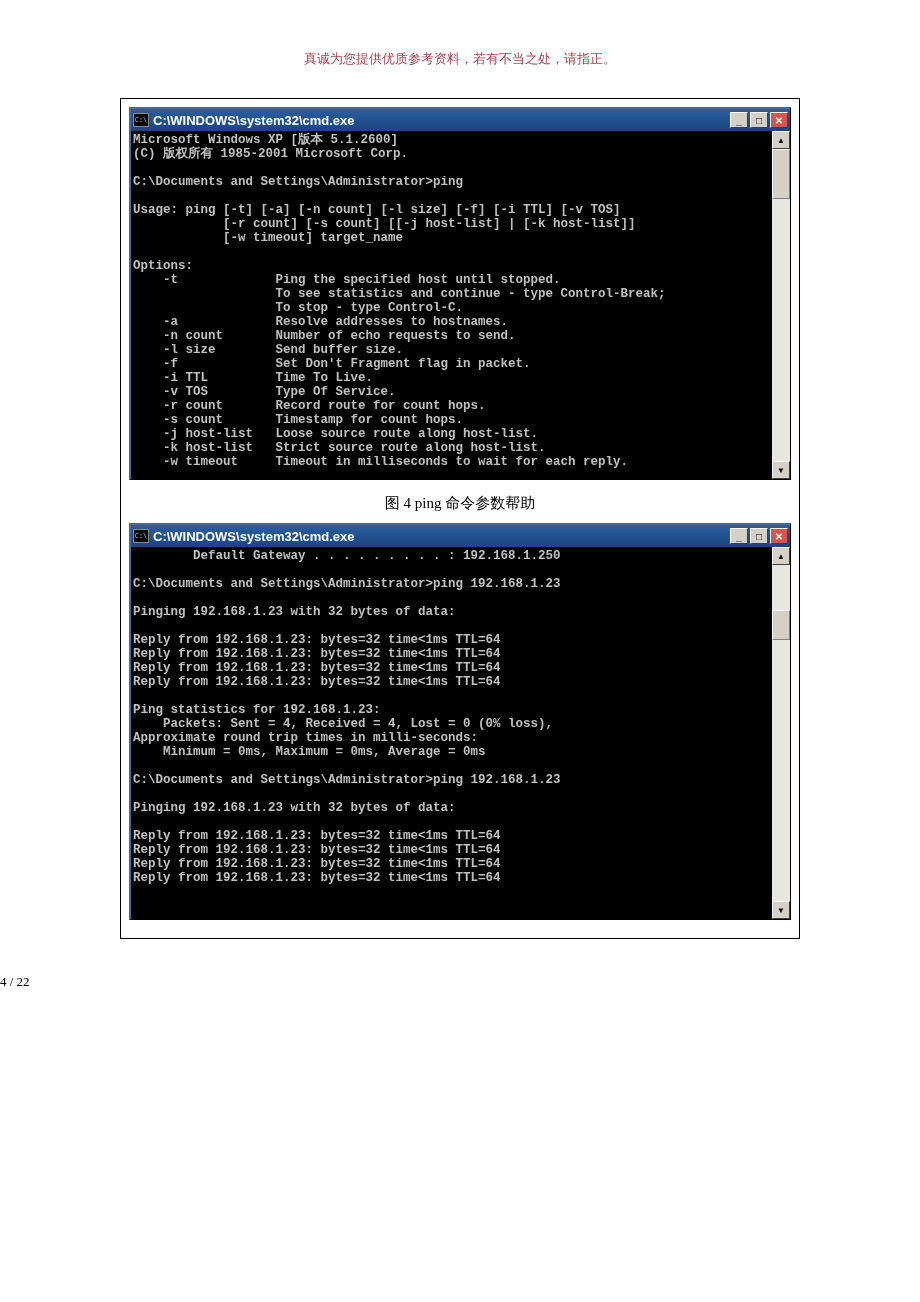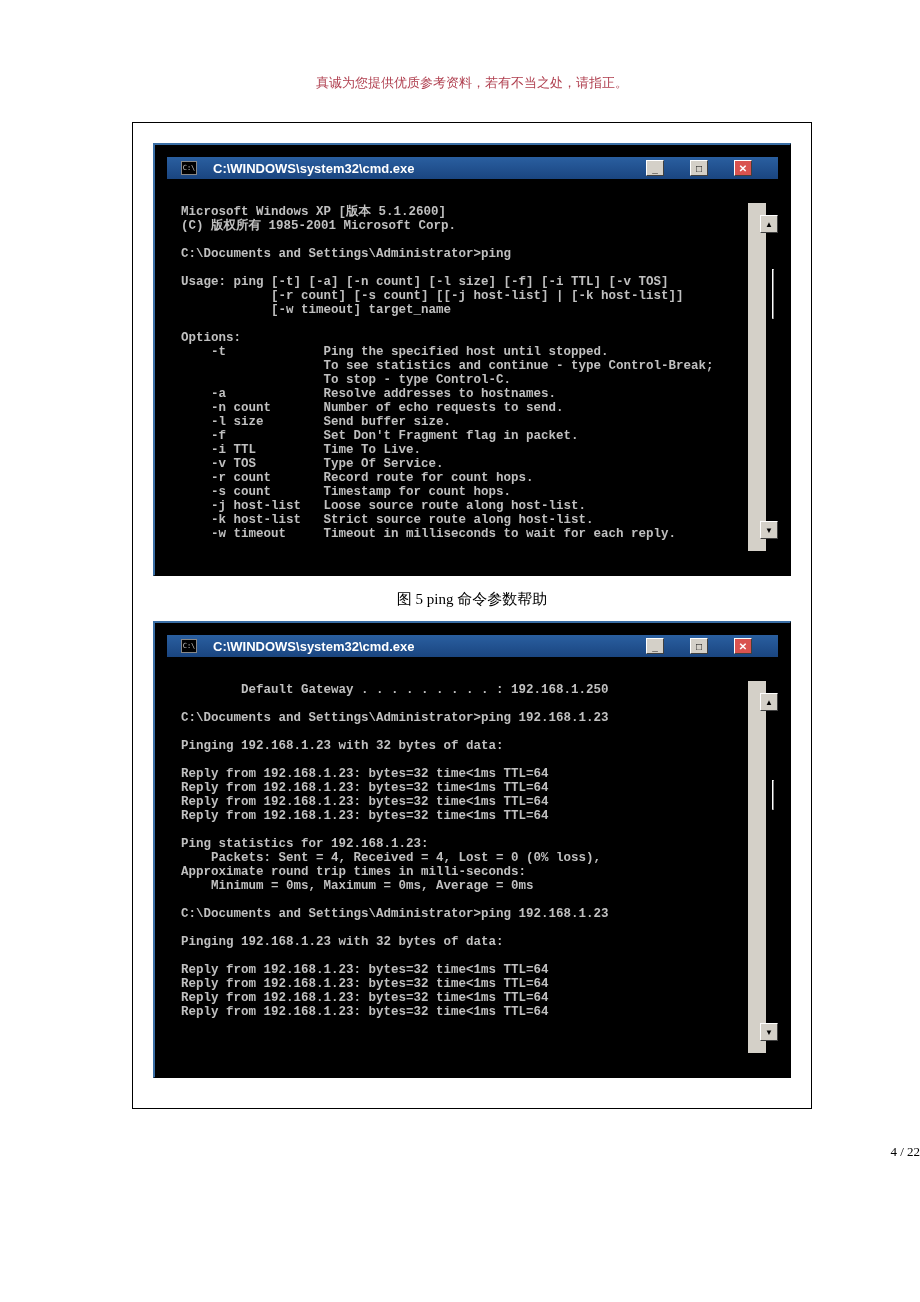--- a/index.html
+++ b/index.html
@@ -1,35 +1,35 @@
 <!DOCTYPE html>
 <html><head>
 <meta charset="utf-8">
 <style>
-*{box-sizing:border-box;margin:12px;padding:0}
+*{box-sizing:border-box;margin:0;padding:0}
 body{background:#fff;width:920px;margin:0 auto;font-family:"SimSun","Songti SC",serif;padding:50px 0}
 .doc-header{text-align:center;color:#b04050;font-size:13px;margin-bottom:30px}
 .page{border:1px solid #000;margin:0 auto;width:680px;padding:8px 8px 18px 8px}
 .cmdwin{border-left:2px solid #3a6ea5;border-top:2px solid #3a6ea5;border-right:1px solid #000;border-bottom:1px solid #000;background:#000}
 .titlebar{background:linear-gradient(to bottom,#2a5fa0,#1a4580);height:22px;display:flex;align-items:center;padding:0 2px}
 .win-icon{width:16px;height:14px;background:#000;border:1px solid #888;margin-right:4px;display:flex;align-items:center;justify-content:center}
 .win-icon span{color:#c0c0c0;font-size:7px;font-family:monospace}
 .win-title{color:#fff;font-family:Liberation Sans, sans-serif;font-weight:bold;font-size:13px;flex:1}
 .win-btns{display:flex;gap:2px}
 .win-btn{width:18px;height:16px;background:#d4d0c8;border-top:1px solid #fff;border-left:1px solid #fff;border-right:1px solid #404040;border-bottom:1px solid #404040;font-family:Arial;font-size:10px;font-weight:bold;display:flex;align-items:center;justify-content:center;color:#000}
 .win-btn.close{background:#d9534f;color:#fff}
 .term-body{display:flex}
 .term{flex:1;background:#000;color:#c0c0c0;font-family:"Courier New",monospace;font-size:12.5px;line-height:1.12;padding:2px 0 2px 2px;white-space:pre;font-weight:bold;overflow:hidden}
 .scrollbar{width:18px;background:#d4d0c8;display:flex;flex-direction:column}
 .sb-btn{width:18px;height:18px;background:#d4d0c8;border-top:1px solid #fff;border-left:1px solid #fff;border-right:1px solid #404040;border-bottom:1px solid #404040;font-size:8px;display:flex;align-items:center;justify-content:center}
 .sb-track{flex:1;background:#e8e6e0}
 .sb-thumb{background:#d4d0c8;border-top:1px solid #fff;border-left:1px solid #fff;border-right:1px solid #808080;border-bottom:1px solid #808080}
 .caption{text-align:center;font-size:15px;margin:14px 0 10px 0}
 .instr{font-size:15px;margin:0 0 8px 22px}
-.pagenum{text-align:right;font-size:13px;margin-top:35px}
+.pagenum{text-align:left;font-size:13px;margin-top:35px}
 </style>
 </head>
 <body>
 
 <div class="doc-header">真诚为您提供优质参考资料，若有不当之处，请指正。</div>
 
 <div class="page">
 
   <div class="cmdwin">
     <div class="titlebar">
@@ -72,21 +72,21 @@
       <div class="scrollbar">
         <div class="sb-btn">▲</div>
         <div class="sb-track">
           <div class="sb-thumb" style="height:50px"></div>
         </div>
         <div class="sb-btn">▼</div>
       </div>
     </div>
   </div>
 
-  <div class="caption">图 5 ping 命令参数帮助</div>
+  <div class="caption">图 4 ping 命令参数帮助</div>
 
   <div class="cmdwin">
     <div class="titlebar">
       <div class="win-icon">
           <span>C:\</span>
         </div>
       <div class="win-title">C:\WINDOWS\system32\cmd.exe</div>
       <div class="win-btns">
         <div class="win-btn">_</div>
         <div class="win-btn">□</div>

